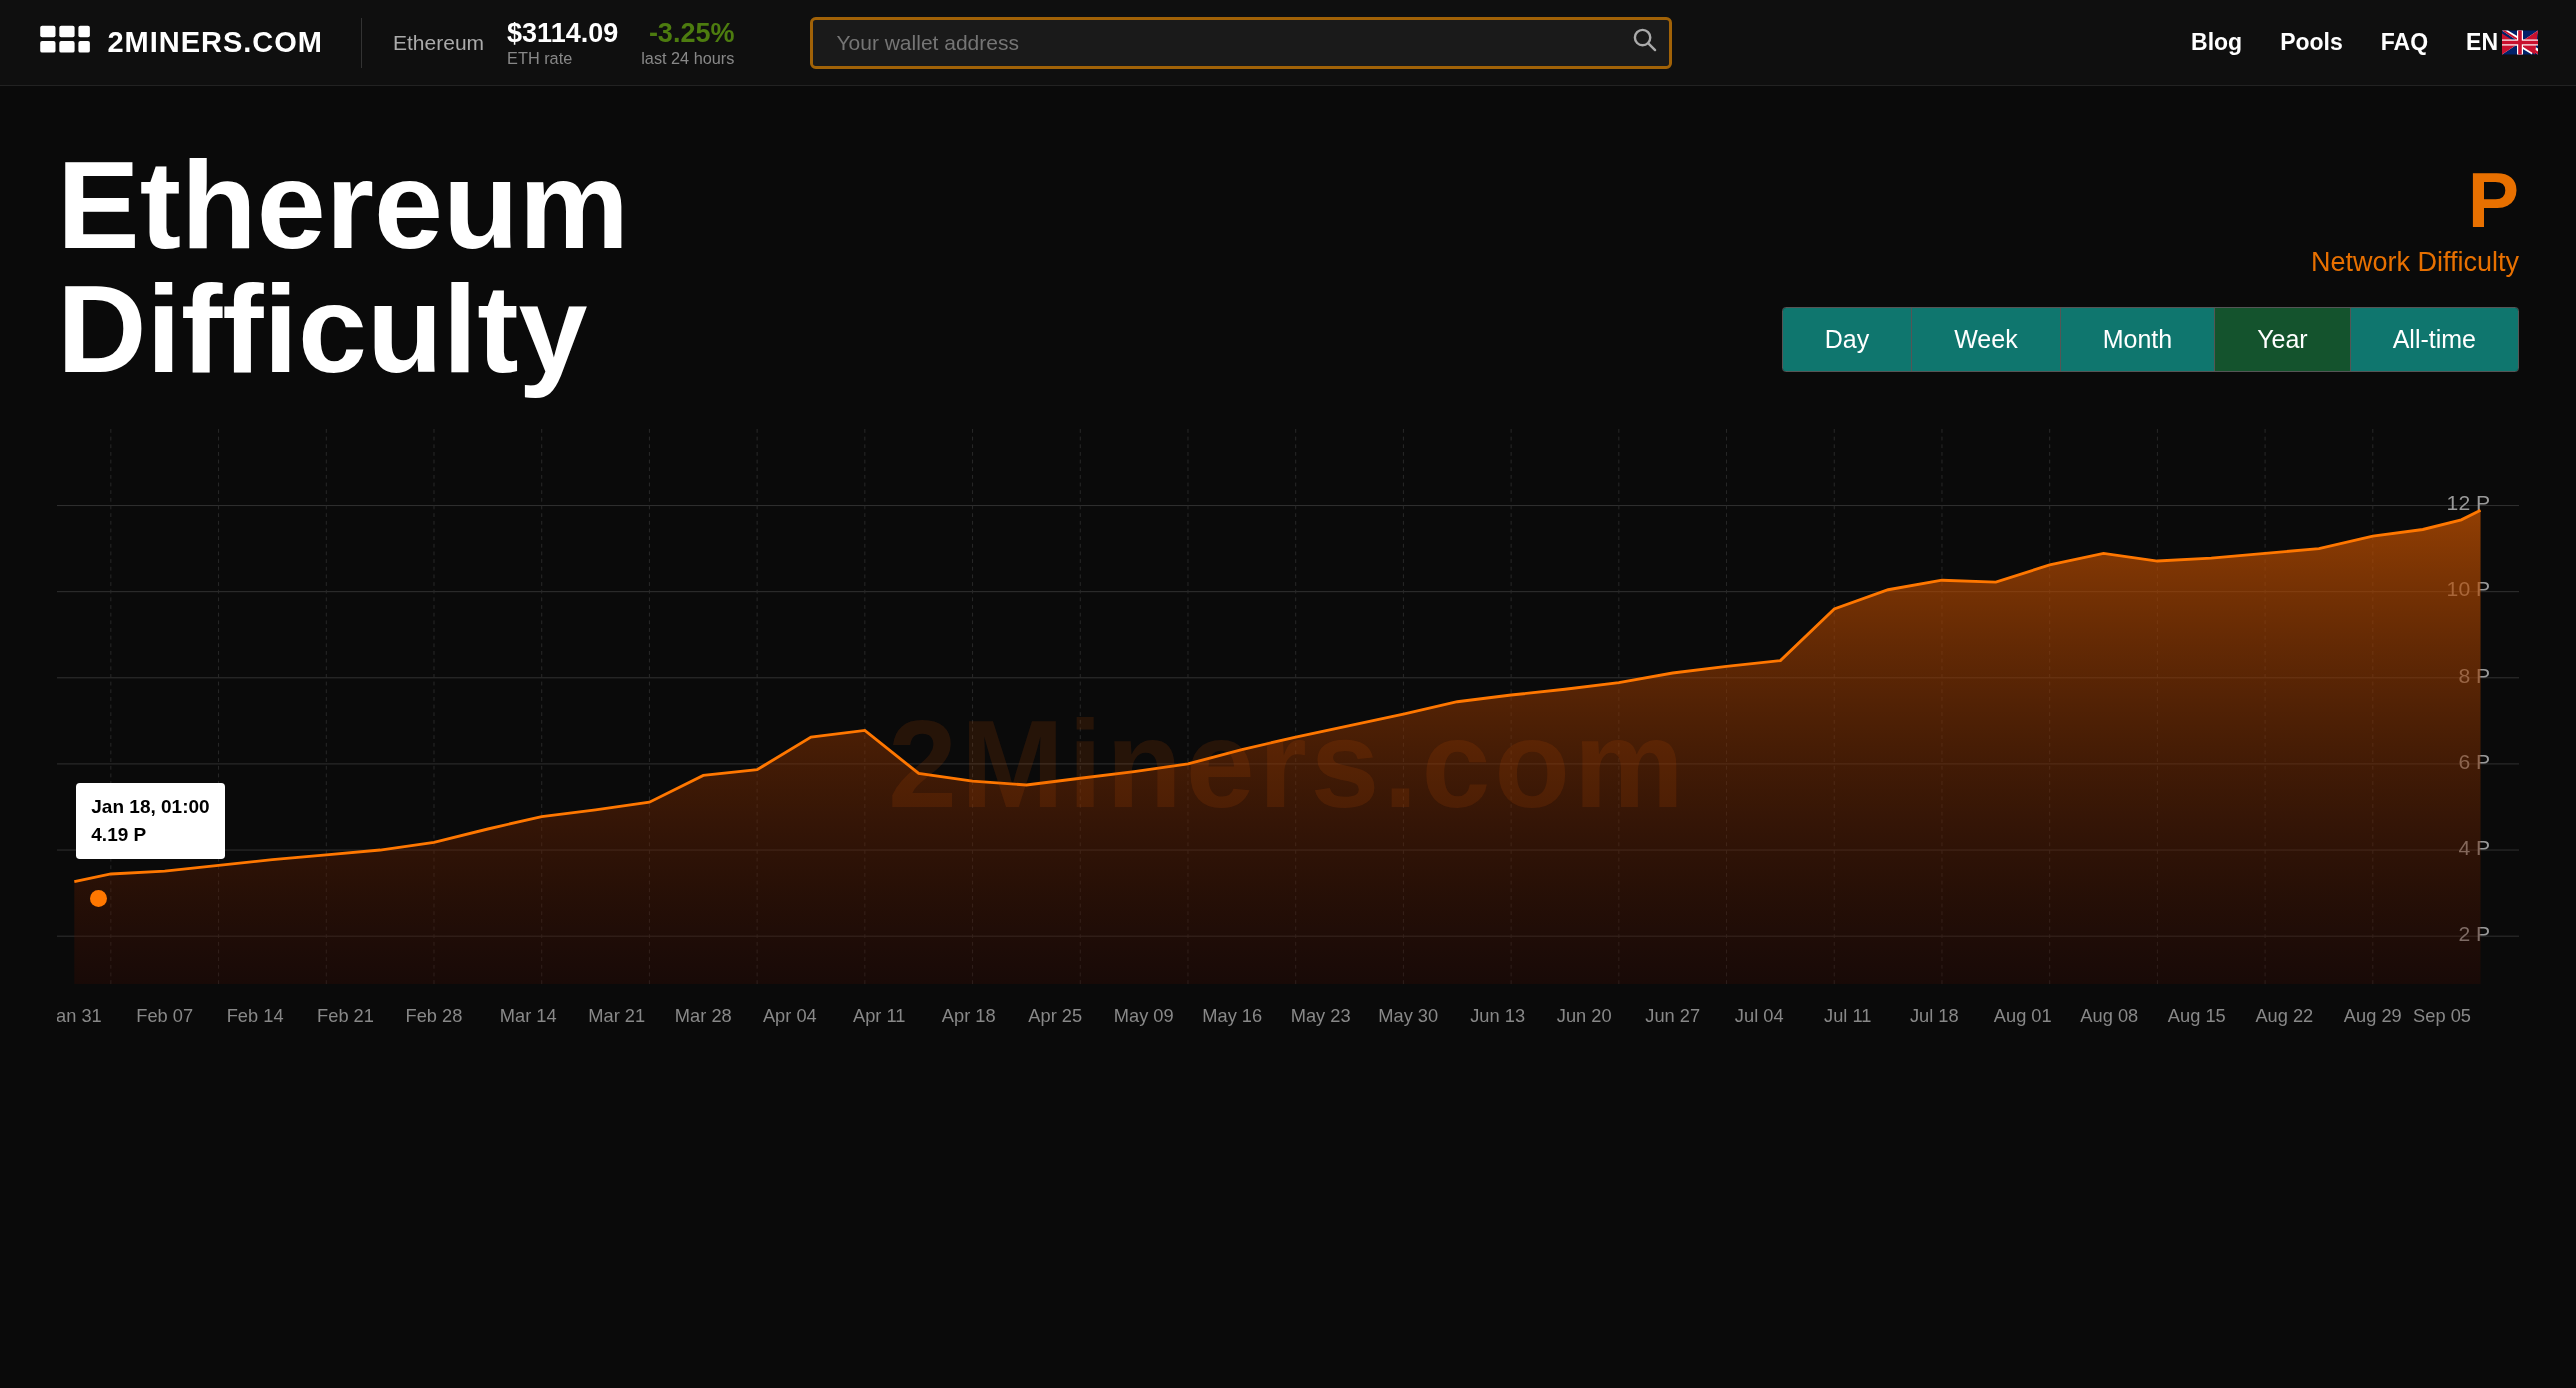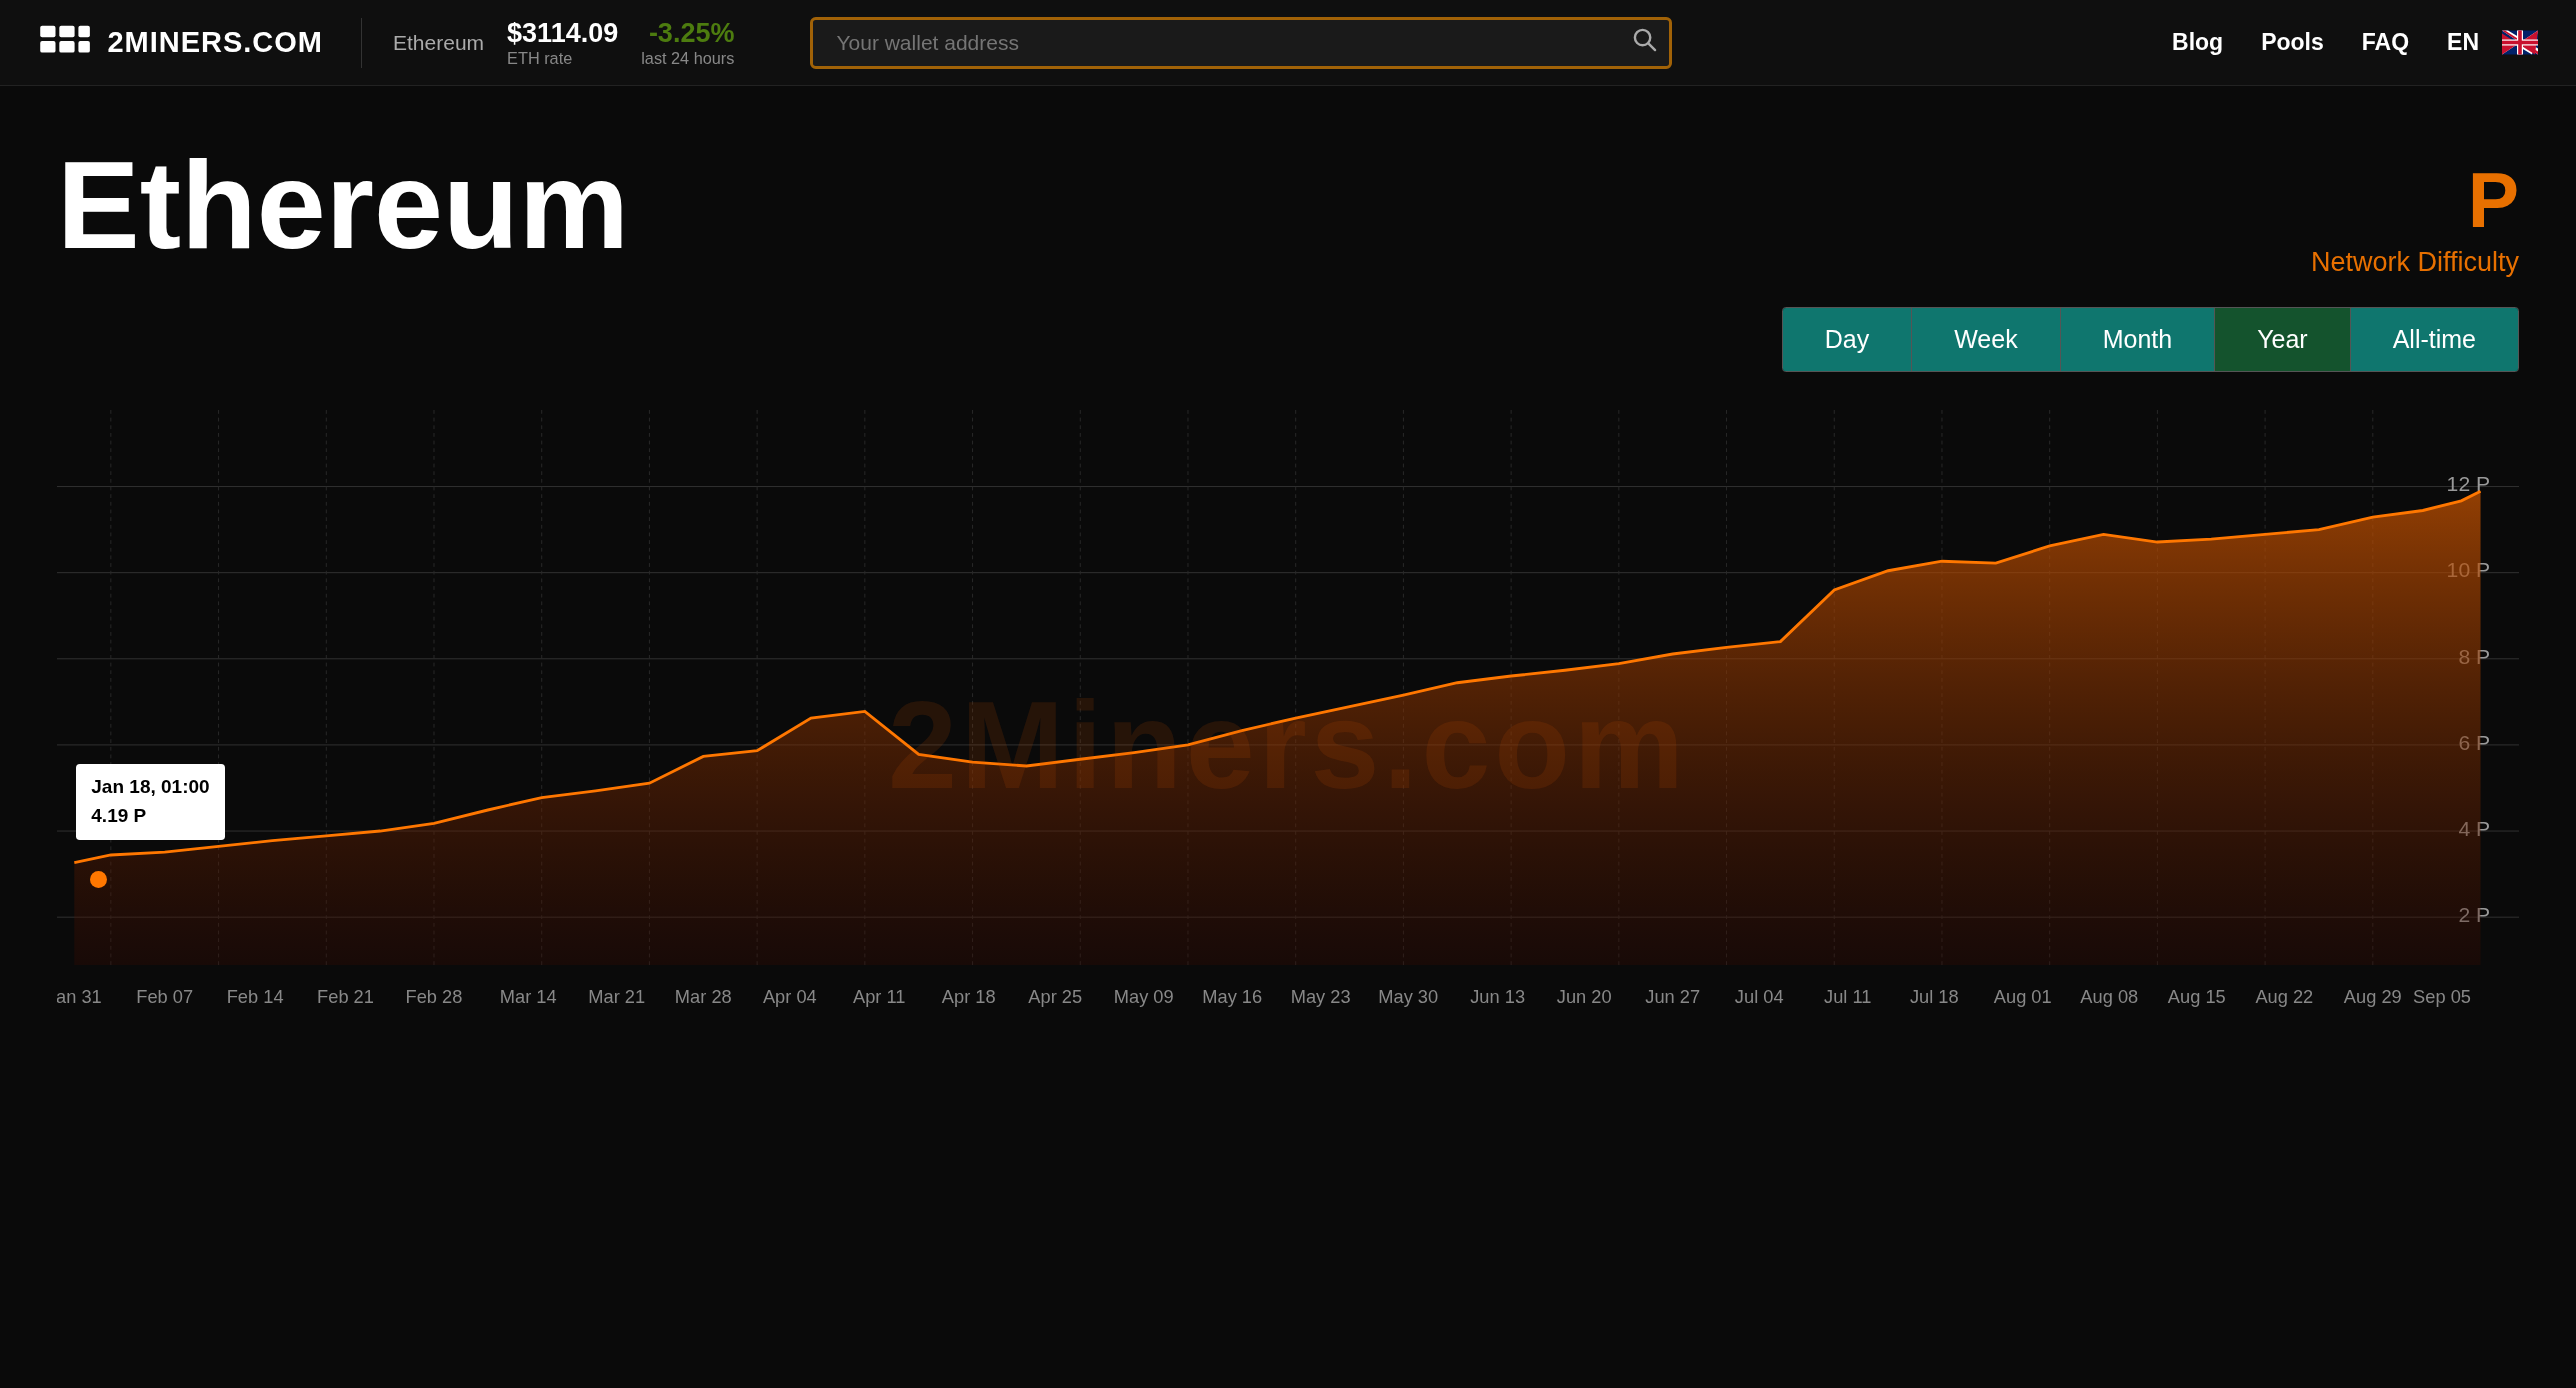--- a/index.html
+++ b/index.html
@@ -118,21 +118,21 @@
     .nav-link {
       font-size: 23px;
       font-weight: 600;
       color: #fff;
       text-decoration: none;
       cursor: pointer;
     }
     .lang-block {
       display: flex;
       align-items: center;
-      gap: 23px;
+      gap: 4px;
       font-size: 23px;
       font-weight: 600;
       color: #fff;
     }
 
     
     .main-content {
       padding: 57px 57px 38px 57px;
     }
 
@@ -313,20 +313,21 @@
         <rect x="0" y="17" width="60" height="6" fill="#C8102E"></rect>
       </svg>
     </div>
   </nav>
 </header>
 
 <div class="main-content">
   <div class="top-section">
     <div class="page-title">
       <div>Ethereum</div>
+      <div>Difficulty</div>
     </div>
     <div class="right-panel">
       <div class="difficulty-value-row">
         <span class="difficulty-unit">P</span>
       </div>
       <div class="difficulty-label">Network Difficulty</div>
 
       <div class="time-range-btns">
         <button class="time-btn">Day</button>
         <button class="time-btn">Week</button>

